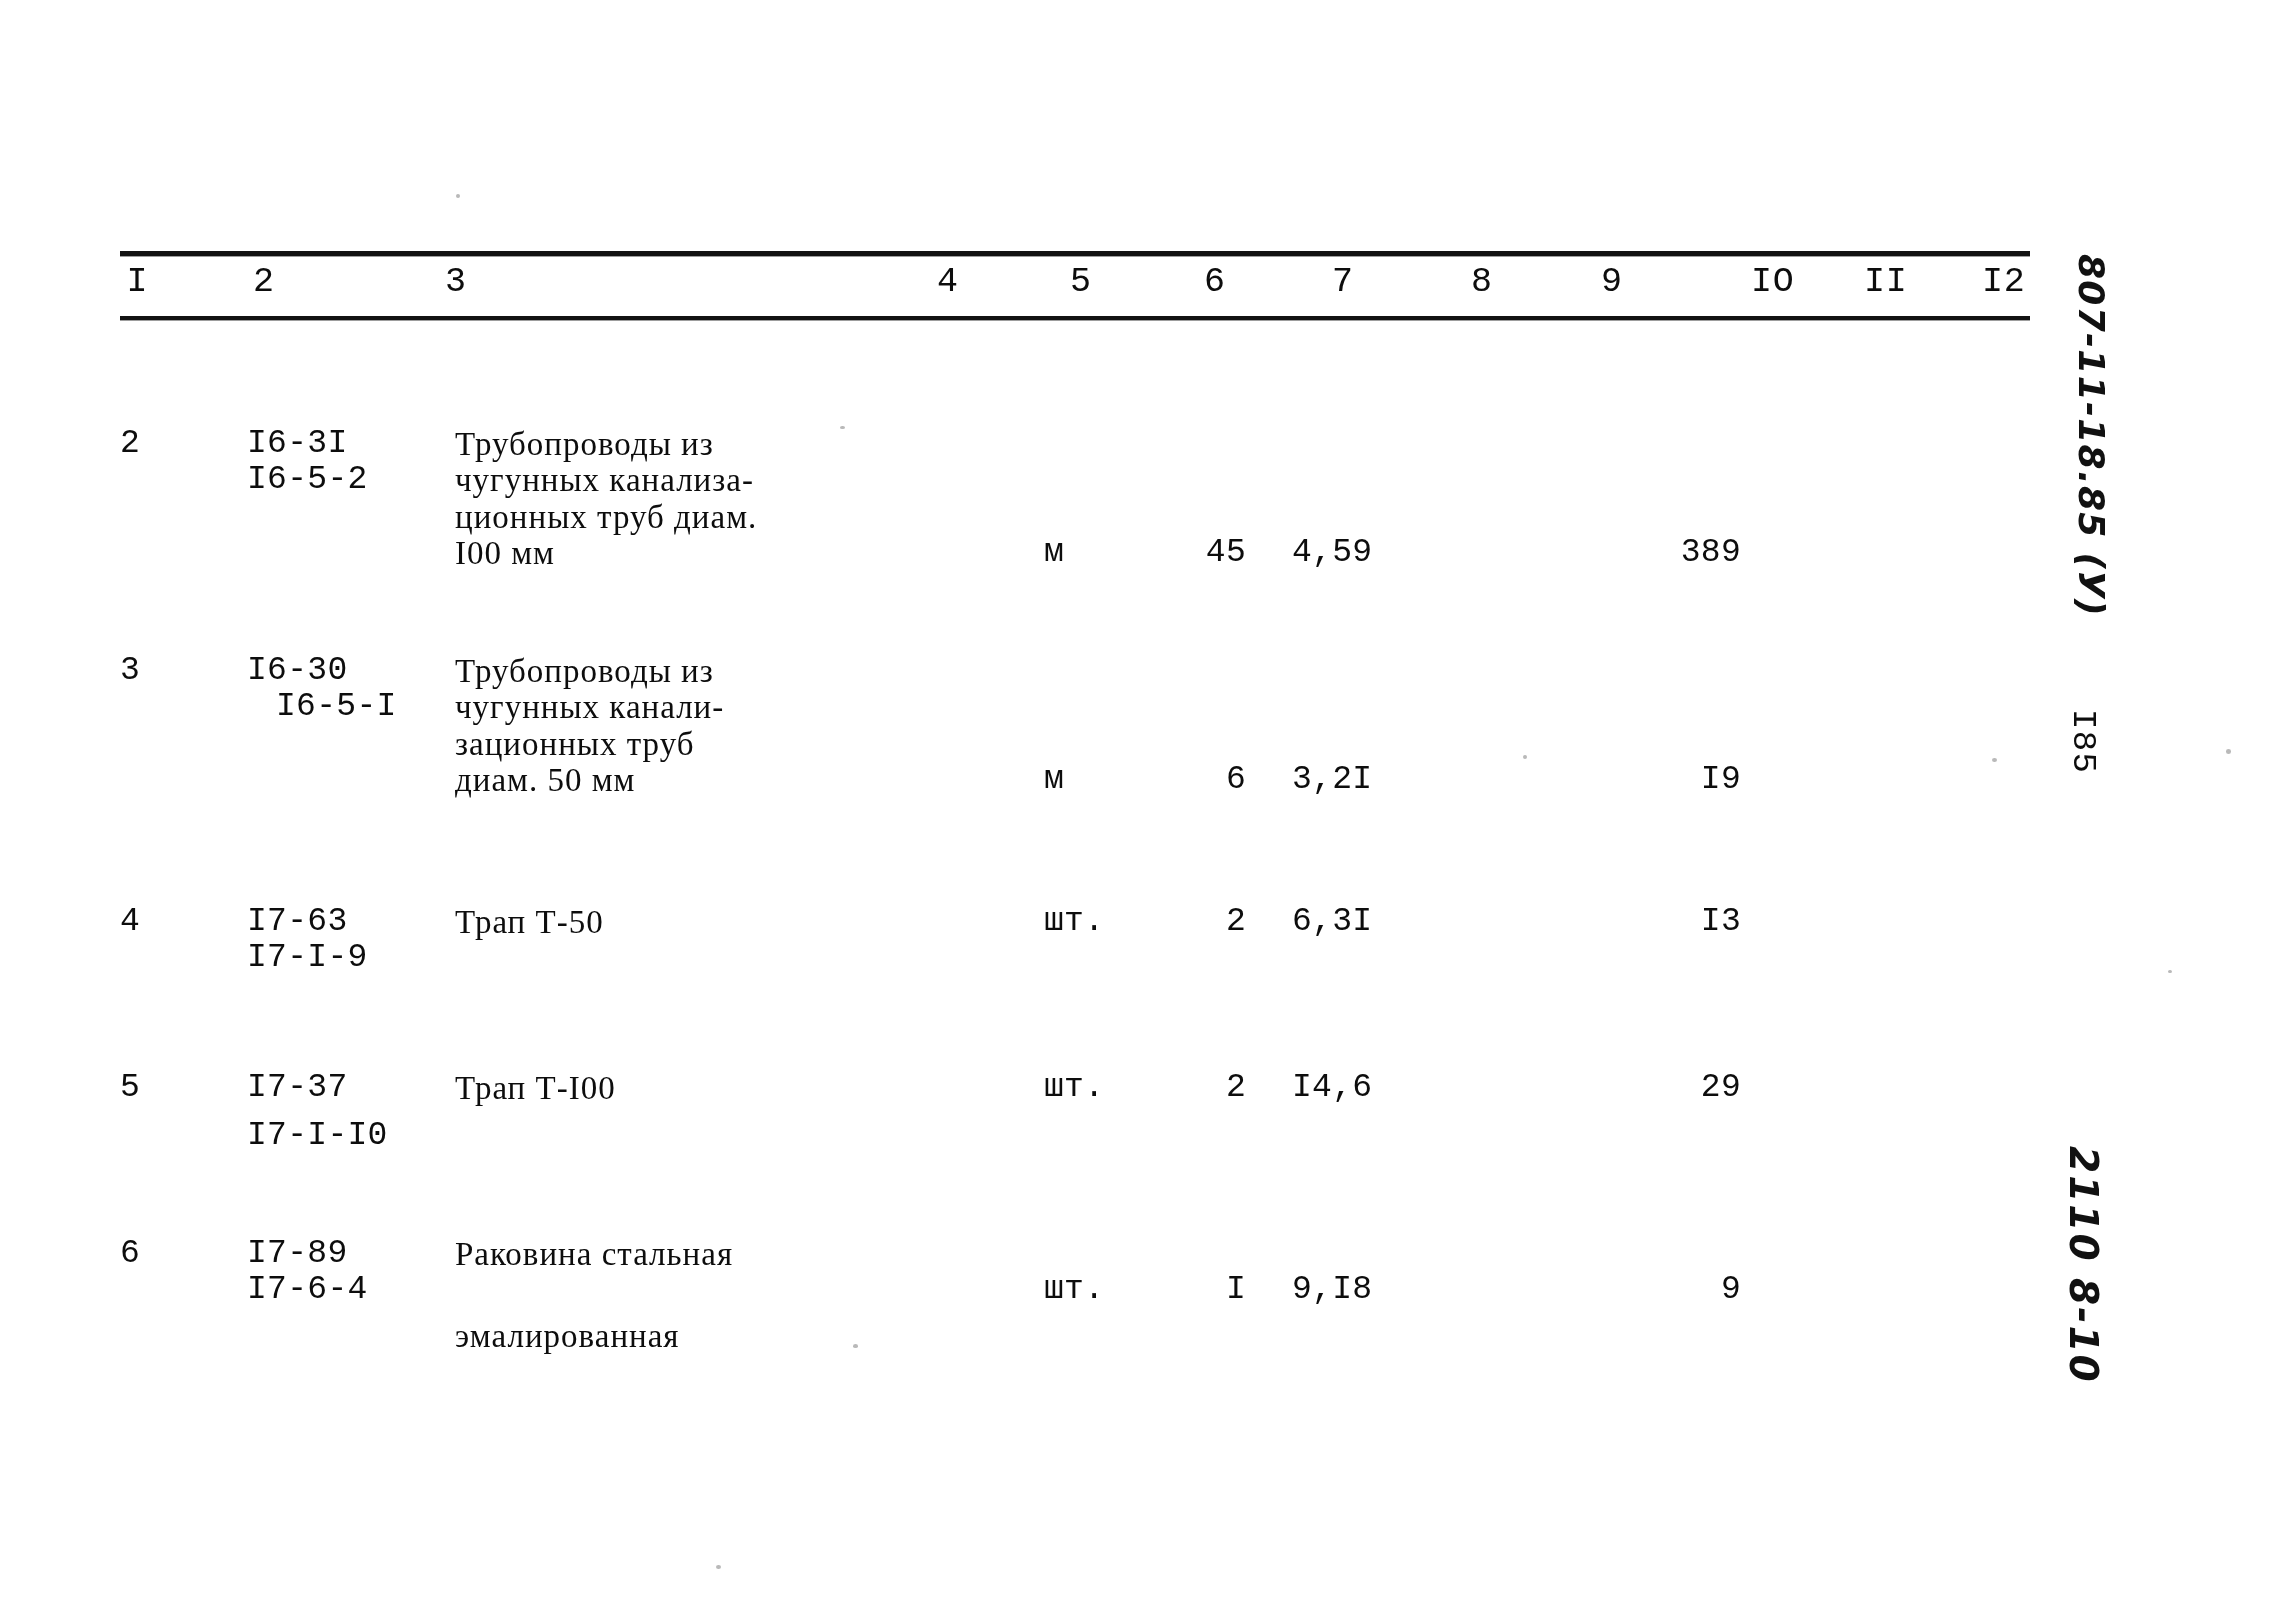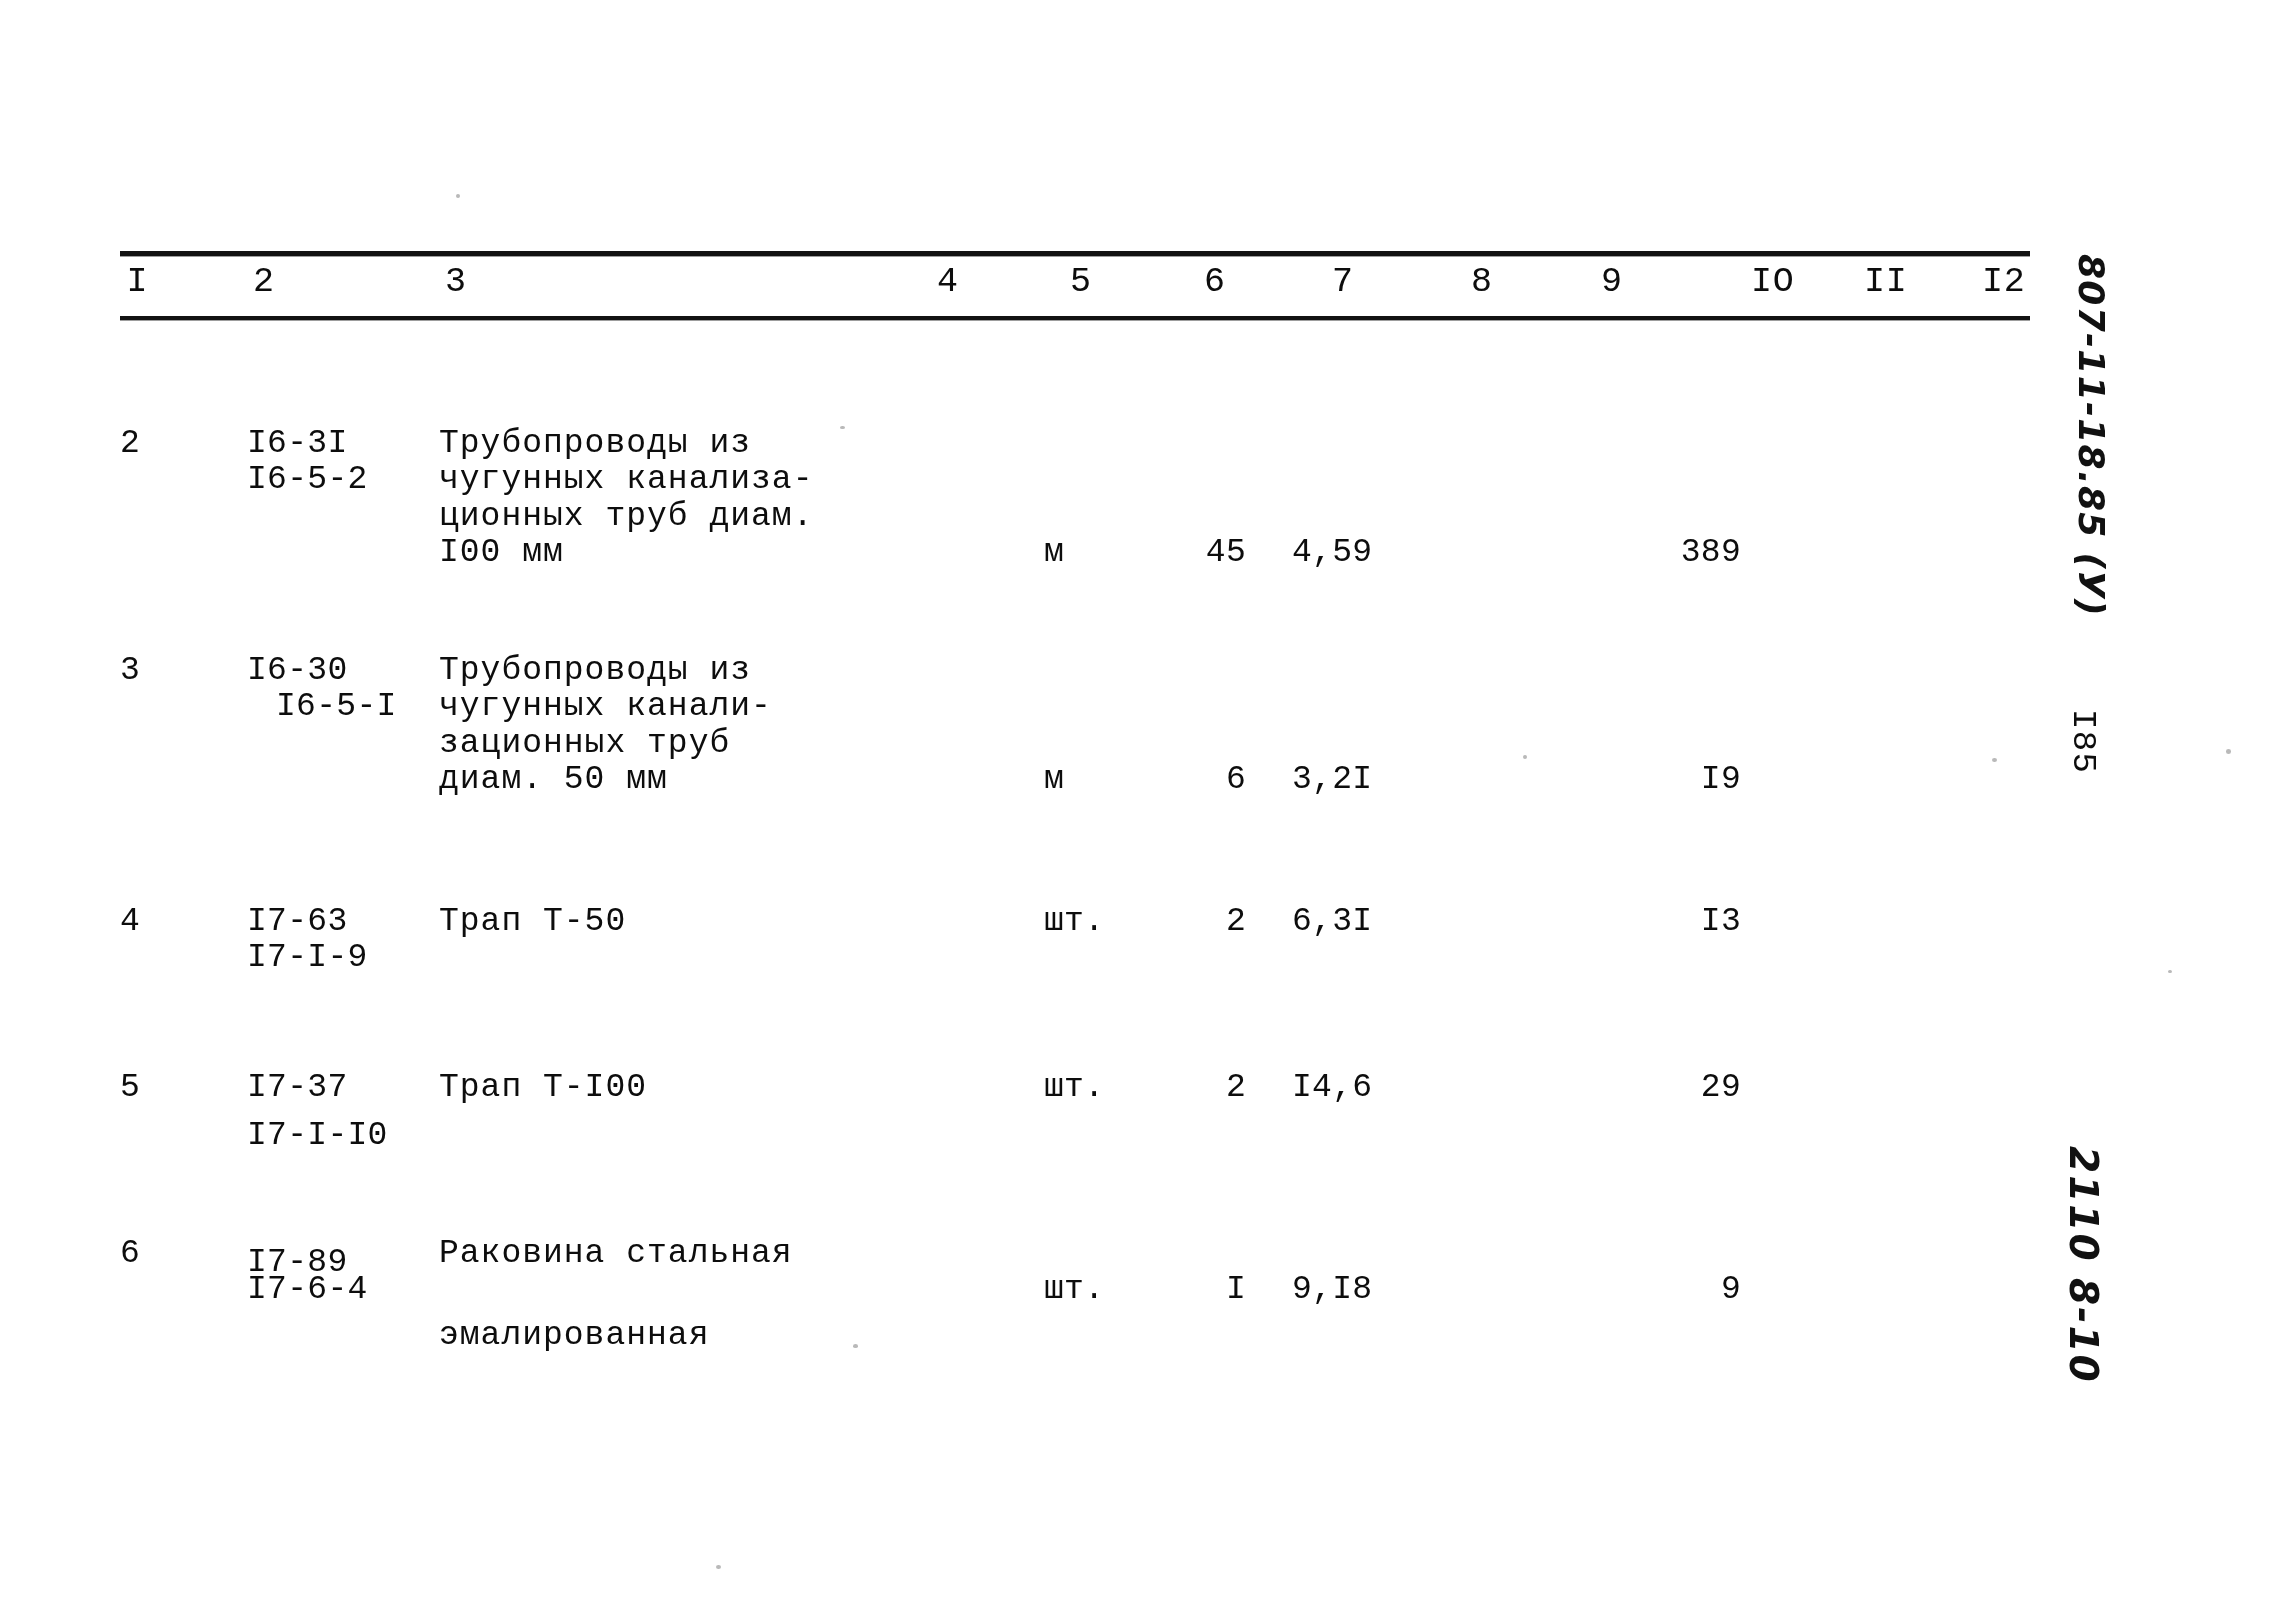--- a/index.html
+++ b/index.html
@@ -73,21 +73,21 @@
   }
   .cell {
     position: absolute;
     font-size: 33px;
     line-height: 38px;
     white-space: pre;
     letter-spacing: 0.3px;
   }
   .cell.c1 { left: 0px; }
   .cell.c2 { left: 127px; }
-  .cell.c3 { left: 319px; letter-spacing: 1px; }
+  .cell.c3 { left: 335px; letter-spacing: 1px; font-family: Liberation Serif, serif; }
   .cell.c4 { left: 924px; }
   .cell.c5 { left: 1041px; text-align: right; width: 85px; }
   .cell.c6 { left: 1172px; }
   .cell.c9 { left: 1530px; text-align: right; width: 91px; }
 
   
   .margin-note {
     position: absolute;
     white-space: nowrap;
     transform-origin: left top;
@@ -204,21 +204,21 @@
         <span class="cell c2" style="top:36px;margin-top:12px;">I7-I-I0</span>
         <span class="cell c3" style="top:0px;">Трап Т-I00</span>
         <span class="cell c4" style="top:0px;">шт.</span>
         <span class="cell c5" style="top:0px;">2</span>
         <span class="cell c6" style="top:0px;">I4,6</span>
         <span class="cell c9" style="top:0px;">29</span>
       </div>
 
       <div class="trow" style="top:869px;">
         <span class="cell c1" style="top:0px;">6</span>
-        <span class="cell c2" style="top:0px;margin-top:9px;">I7-89</span>
+        <span class="cell c2" style="top:0px;">I7-89</span>
         <span class="cell c2" style="top:36px;">I7-6-4</span>
         <span class="cell c3" style="top:0px;">Раковина стальная</span>
         <span class="cell c3" style="top:36px;margin-top:46px;">эмалированная</span>
         <span class="cell c4" style="top:36px;">шт.</span>
         <span class="cell c5" style="top:36px;">I</span>
         <span class="cell c6" style="top:36px;">9,I8</span>
         <span class="cell c9" style="top:36px;">9</span>
       </div>
 
     </div>

